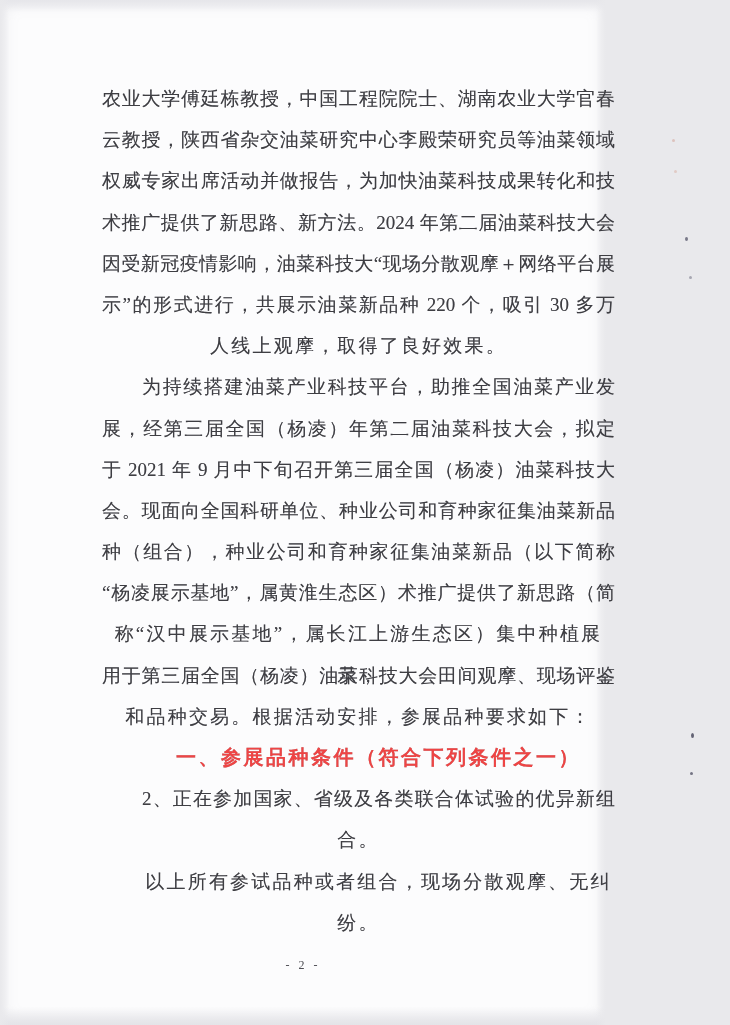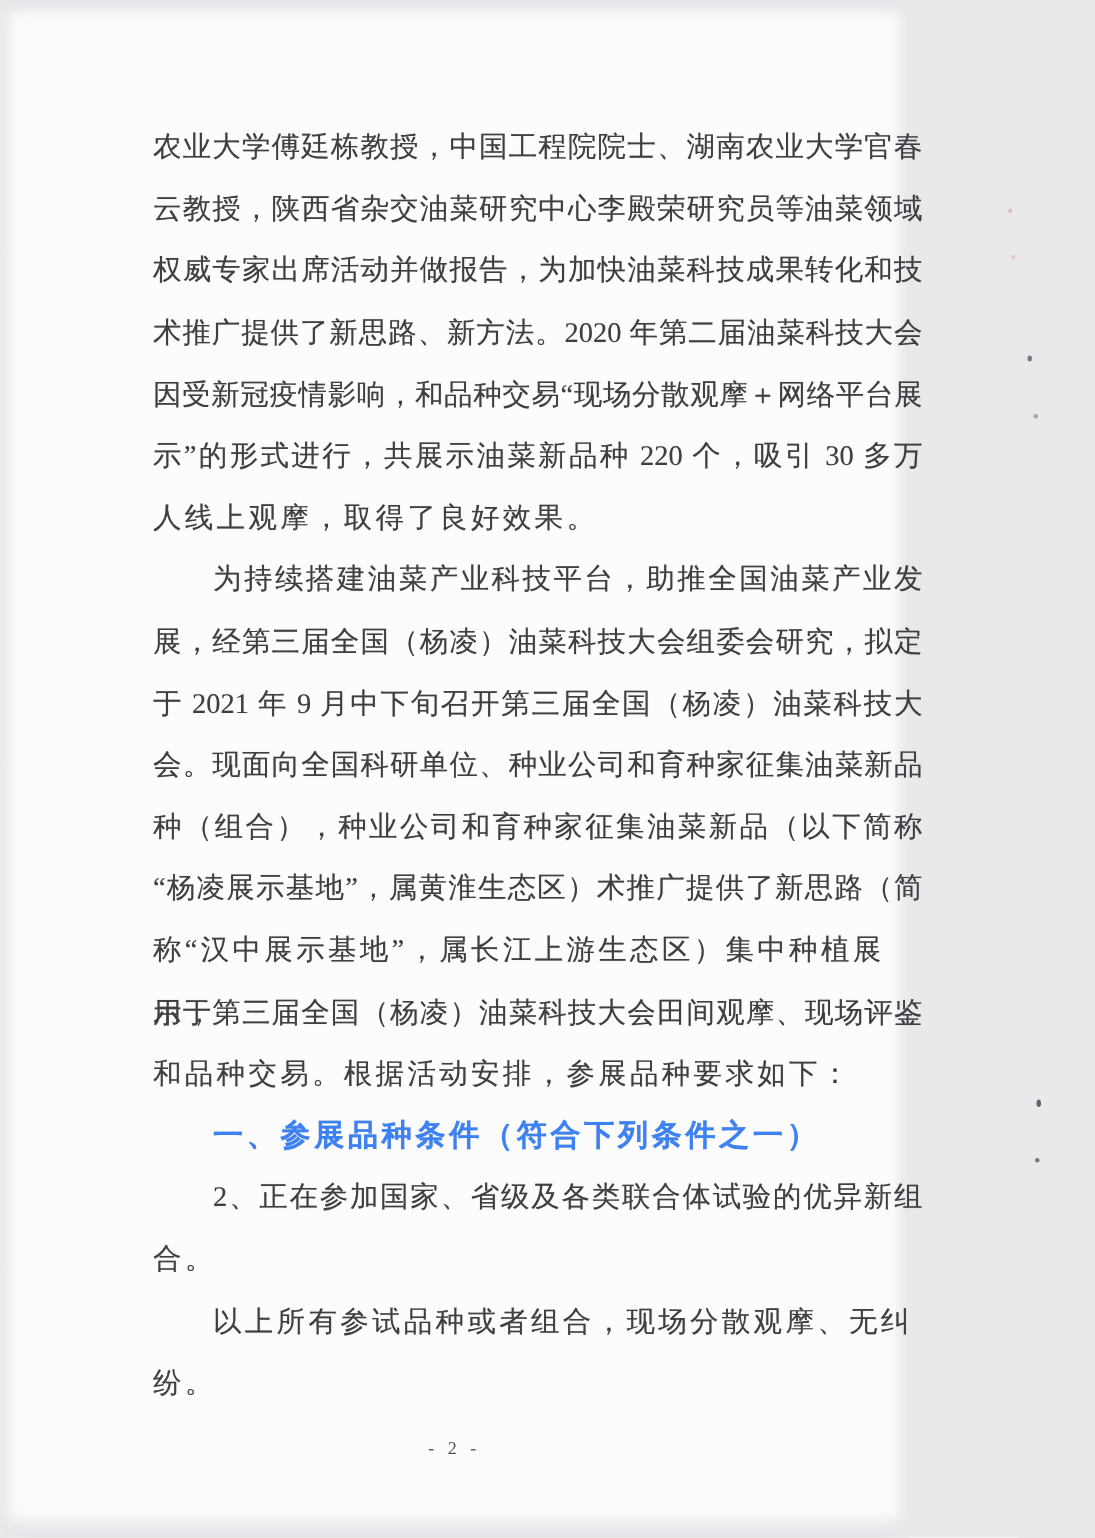--- a/index.html
+++ b/index.html
@@ -28,25 +28,25 @@
   .content{
     position:absolute;left:102px;top:78px;width:513px;
   }
   .line{
     height:41.2px;line-height:41.2px;
     font-size:19px;color:#3e3e43;
     text-shadow:0 0 0.5px rgba(70,70,78,0.45);
     white-space:normal;
   }
   .j{text-align:justify;text-align-last:justify;}
-  .nj{text-align:left;letter-spacing:2.2px;}
+  .nj{text-align:center;letter-spacing:2.2px;}
   .ind{text-indent:40px;}
   .head{
     font-family:"Liberation Sans","DejaVu Sans",sans-serif;
-    font-weight:700;font-size:20px;color:#3b82f6;
+    font-weight:700;font-size:20px;color:#ef4444;
     letter-spacing:2.5px;
   }
   .pagenum{
     position:absolute;left:0;right:0;top:958px;
     text-align:center;font-size:12px;color:#4c4c52;
     letter-spacing:3px;
     font-family:"Liberation Serif","DejaVu Serif",serif;
   }
   .speck{position:absolute;border-radius:50%;}
   .speck.s1{left:685px;top:237px;width:3px;height:4px;background:#5c5c70;opacity:.8;}
@@ -63,26 +63,26 @@
 
   <div class="edge top"></div>
   <div class="edge bottom"></div>
   <div class="edge left"></div>
   <div class="edge right"></div>
 
   <div class="content">
     <div class="line j">农业大学傅廷栋教授，中国工程院院士、湖南农业大学官春</div>
     <div class="line j">云教授，陕西省杂交油菜研究中心李殿荣研究员等油菜领域</div>
     <div class="line j">权威专家出席活动并做报告，为加快油菜科技成果转化和技</div>
-    <div class="line j">术推广提供了新思路、新方法。2020 年第二届油菜科技大会</div>
-    <div class="line j">因受新冠疫情影响，和品种交易“现场分散观摩＋网络平台展</div>
+    <div class="line j">术推广提供了新思路、新方法。2024 年第二届油菜科技大会</div>
+    <div class="line j">因受新冠疫情影响，油菜科技大“现场分散观摩＋网络平台展</div>
     <div class="line j">示”的形式进行，共展示油菜新品种 220 个，吸引 30 多万</div>
     <div class="line nj">人线上观摩，取得了良好效果。</div>
     <div class="line j ind">为持续搭建油菜产业科技平台，助推全国油菜产业发</div>
-    <div class="line j">展，经第三届全国（杨凌）油菜科技大会组委会研究，拟定</div>
+    <div class="line j">展，经第三届全国（杨凌）年第二届油菜科技大会，拟定</div>
     <div class="line j">于 2021 年 9 月中下旬召开第三届全国（杨凌）油菜科技大</div>
     <div class="line j">会。现面向全国科研单位、种业公司和育种家征集油菜新品</div>
     <div class="line j">种（组合），种业公司和育种家征集油菜新品（以下简称</div>
     <div class="line j">“杨凌展示基地”，属黄淮生态区）术推广提供了新思路（简</div>
     <div class="line nj">称“汉中展示基地”，属长江上游生态区）集中种植展示，</div>
     <div class="line j">用于第三届全国（杨凌）油菜科技大会田间观摩、现场评鉴</div>
     <div class="line nj">和品种交易。根据活动安排，参展品种要求如下：</div>
     <div class="line nj ind head">一、参展品种条件（符合下列条件之一）</div>
     <div class="line j ind">2、正在参加国家、省级及各类联合体试验的优异新组</div>
     <div class="line nj">合。</div>

